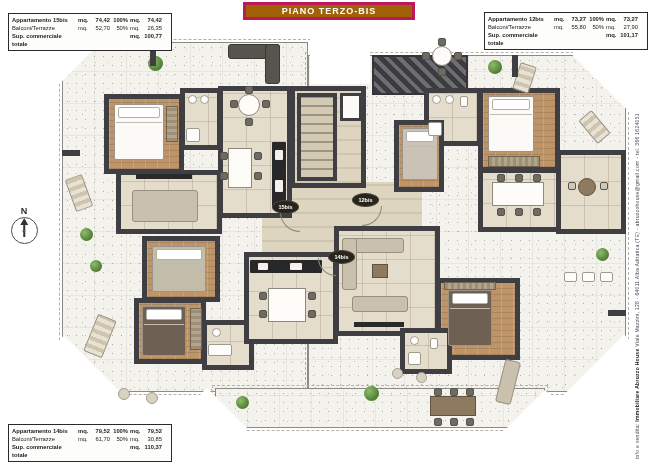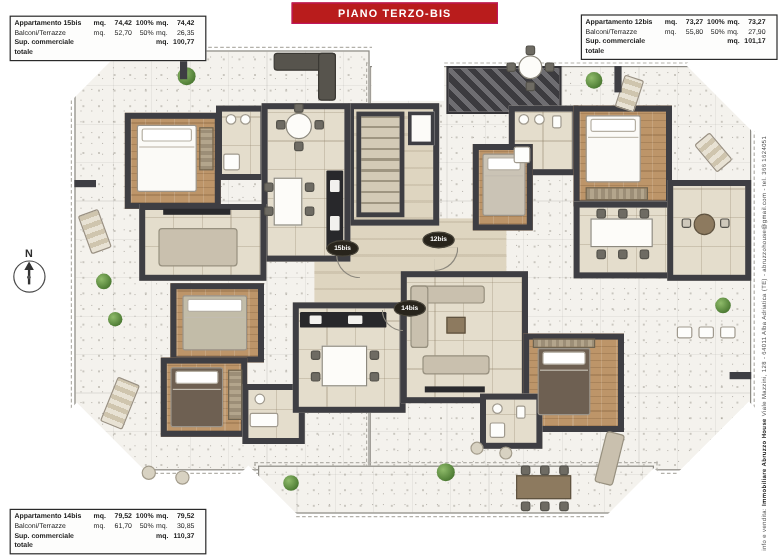--- a/index.html
+++ b/index.html
@@ -1,21 +1,21 @@
 <!DOCTYPE html>
 <html><head>
 <meta charset="utf-8">
 <style>
   html,body{margin:0;padding:0;}
   body{width:650px;height:464px;position:relative;background:#ffffff;overflow:hidden;
        font-family:"Liberation Sans",sans-serif;}
   .abs{position:absolute;box-sizing:border-box;}
 
   
-  .title-bar{background:#b91c1c;border:1px solid #be185d;color:#fff;
+  .title-bar{background:#a16207;border:3px solid #be185d;color:#fff;
     font-size:9px;font-weight:bold;letter-spacing:1px;display:flex;
     align-items:center;justify-content:center;}
   .info-box{background:#fdfdfc;border:1px solid #2a2a2a;padding:2px 3px;}
   .ib-row{display:grid;grid-template-columns:64px 12px 22px 18px 12px 22px;
     font-size:5.8px;line-height:8px;color:#1c1c1c;}
   .ib-row .lab{text-align:left;}
   .ib-row .num{text-align:right;}
   .ib-row .un{text-align:left;padding-left:2px;}
   .ib-row.b{font-weight:bold;}
 

